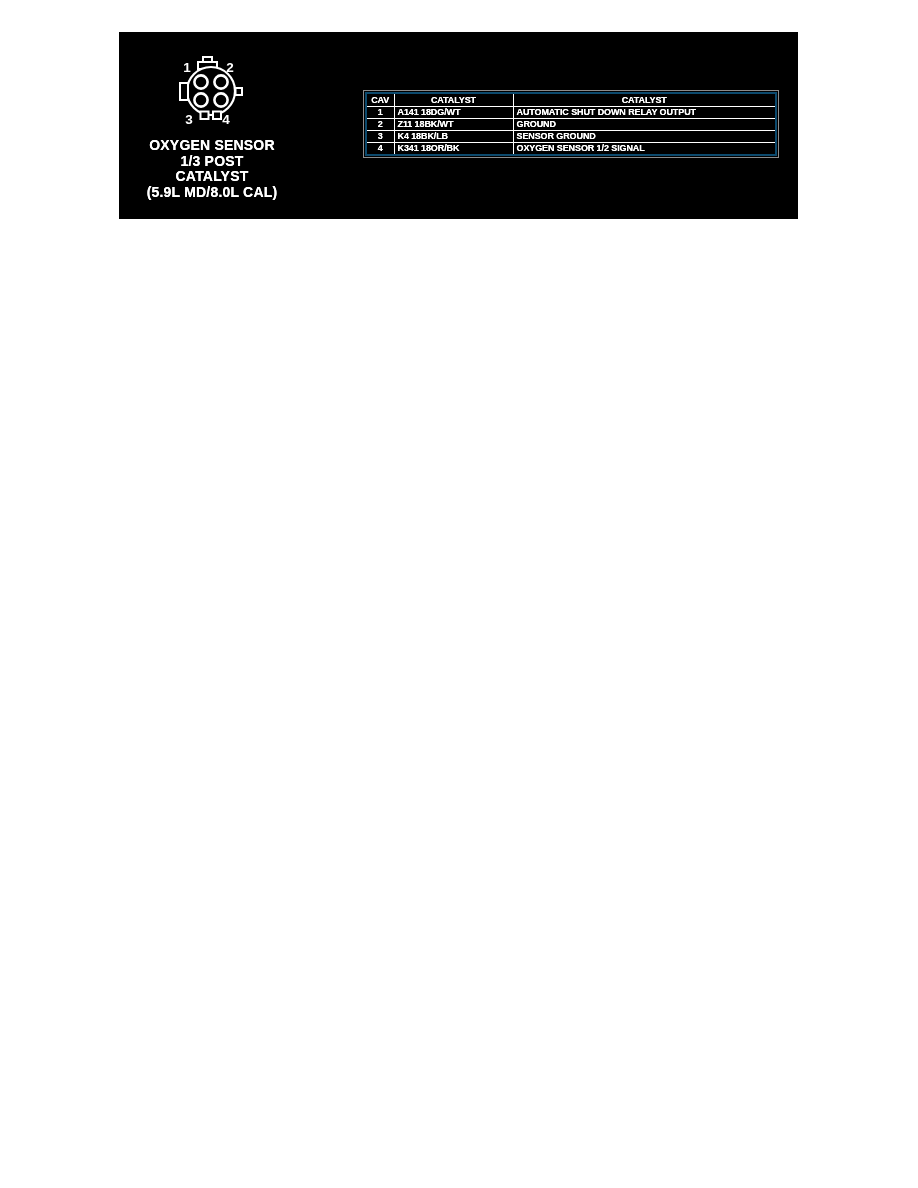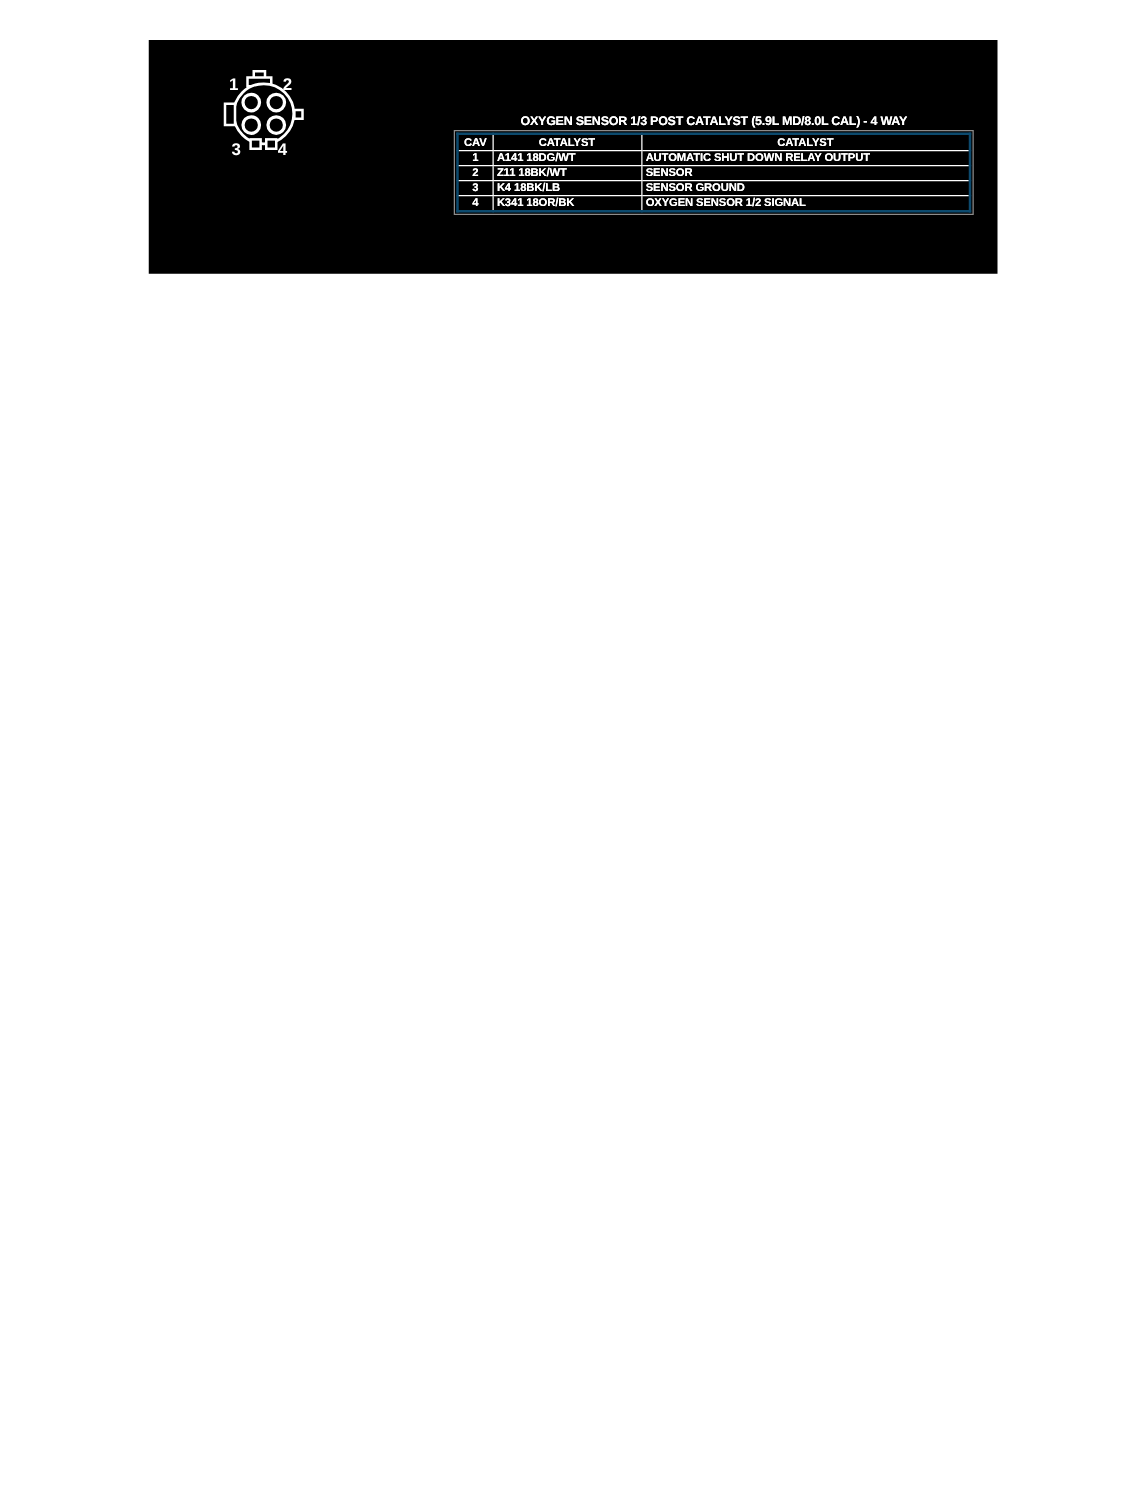--- a/index.html
+++ b/index.html
@@ -133,23 +133,28 @@
       <circle cx="55" cy="29" r="6.6" fill="#000" stroke="#fff" stroke-width="2.6"></circle>
       <circle cx="35" cy="47" r="6.6" fill="#000" stroke="#fff" stroke-width="2.6"></circle>
       <circle cx="55" cy="47" r="6.6" fill="#000" stroke="#fff" stroke-width="2.6"></circle>
 
       <text x="21" y="19" text-anchor="middle">1</text>
       <text x="64" y="19" text-anchor="middle">2</text>
       <text x="23" y="71" text-anchor="middle">3</text>
       <text x="60" y="71" text-anchor="middle">4</text>
     </svg>
 
+    <div class="connector-label">
+      <div>OXYGEN SENSOR</div>
+      <div>1/3 POST</div>
+      <div>CATALYST</div>
+      <div>(5.9L MD/8.0L CAL)</div>
+    </div>
 
     <div class="table-section">
-      <div class="table-title">OXYGEN SENSOR 1/3 POST CATALYST (5.9L MD/8.0L CAL) - 4 WAY</div>
       <table class="pinout">
         <colgroup>
           <col class="c-cav">
             <col class="c-circuit">
             <col class="c-function">
         </colgroup>
         <thead>
           <tr>
             <th>CAV</th>
             <th>CATALYST</th>
@@ -158,21 +163,21 @@
         </thead>
         <tbody>
           <tr>
             <td class="cell-cav">1</td>
             <td class="cell-circuit">A141 18DG/WT</td>
             <td class="cell-function">AUTOMATIC SHUT DOWN RELAY OUTPUT</td>
           </tr>
           <tr>
             <td class="cell-cav">2</td>
             <td class="cell-circuit">Z11 18BK/WT</td>
-            <td class="cell-function">SENSOR</td>
+            <td class="cell-function">GROUND</td>
           </tr>
           <tr>
             <td class="cell-cav">3</td>
             <td class="cell-circuit">K4 18BK/LB</td>
             <td class="cell-function">SENSOR GROUND</td>
           </tr>
           <tr>
             <td class="cell-cav">4</td>
             <td class="cell-circuit">K341 18OR/BK</td>
             <td class="cell-function">OXYGEN SENSOR 1/2 SIGNAL</td>

